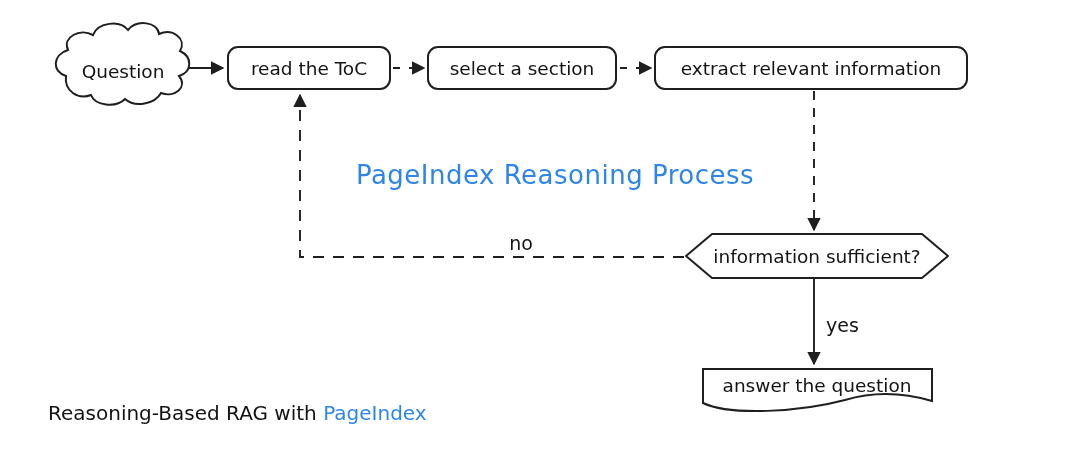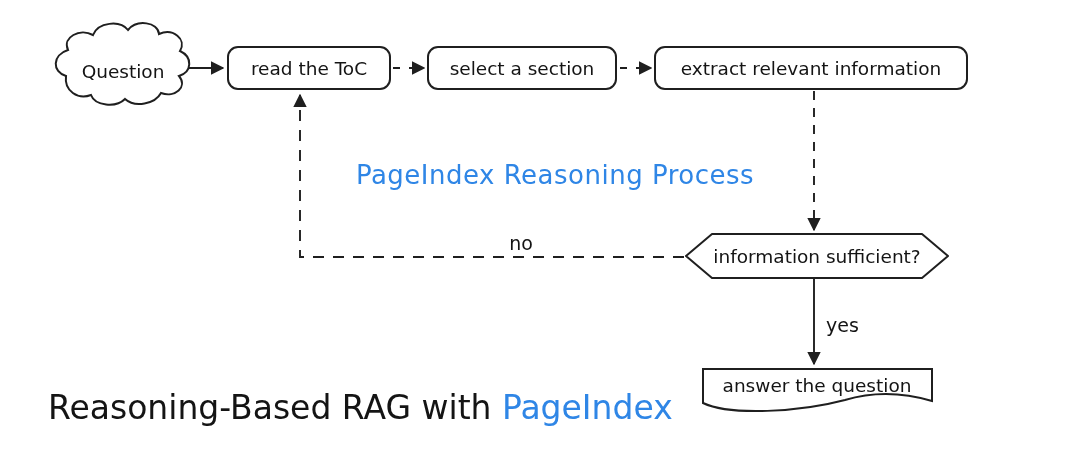--- a/index.html
+++ b/index.html
@@ -54,22 +54,22 @@
     width: 540px;
     text-align: center;
     font-size: 26px;
     font-weight: 400;
     color: #2f86e6;
     letter-spacing: 0.5px;
   }
   .caption {
     position: absolute;
     left: 48px;
-    top: 388px;
-    font-size: 33px;
+    top: 401px;
+    font-size: 20px;
     color: #141414;
     white-space: nowrap;
   }
   .caption .brand {
     color: #2f86e6;
   }
 </style>
 </head>
 <body>
 

